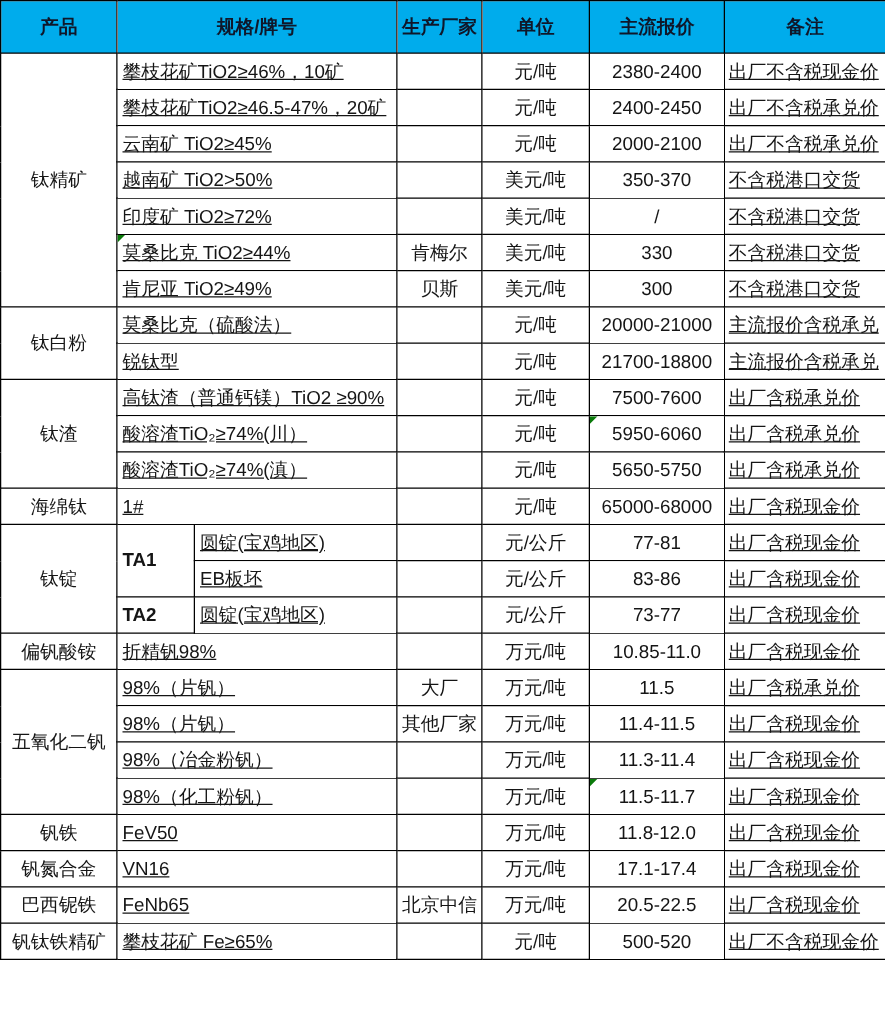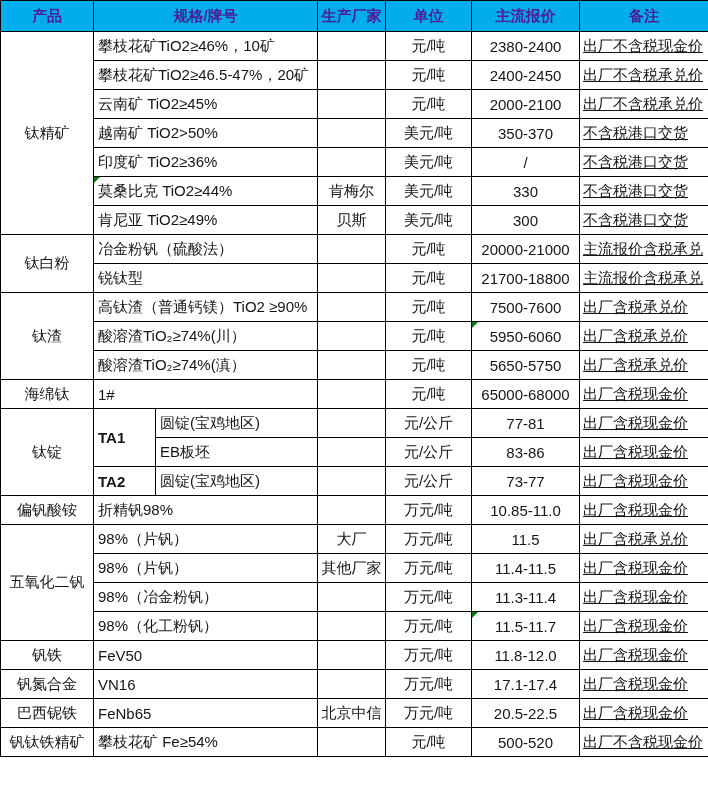--- a/index.html
+++ b/index.html
@@ -1,23 +1,23 @@
 <!DOCTYPE html>
 <html><head>
 <meta charset="utf-8">
 <style>
   html,body{margin:0;padding:0;background:#ffffff;}
   body{width:708px;height:809px;font-family:"Liberation Sans","DejaVu Sans",sans-serif;}
   table{border-collapse:collapse;table-layout:fixed;width:708px;}
   th,td{border:1px solid #000;padding:0;font-size:15px;color:#151515;
         white-space:nowrap;overflow:hidden;box-sizing:border-box;}
-  thead th{background:#00ACEC;color:#4c1d95;font-weight:bold;height:31px;font-size:15px;}
+  thead th{background:#00ACEC;color:#0f172a;font-weight:bold;height:42px;font-size:15px;}
   tbody td{height:29px;background:#ffffff;}
   .product{text-align:center;}
-  .spec,.desc{text-align:left;padding-left:4px;position:relative;}
+  .spec,.desc{text-align:left;padding-left:4px;position:relative;text-decoration:underline;}
   .ta{text-align:left;padding-left:4px;font-weight:bold;}
   .mfr,.unit,.price{text-align:center;}
   .price{position:relative;}
   .note{text-align:left;padding-left:3px;text-decoration:underline;}
   .tri{position:absolute;top:0;left:0;width:0;height:0;
        border-top:6px solid #0a7a0a;border-right:6px solid transparent;}
 </style>
 </head>
 <body>
 
@@ -65,21 +65,21 @@
       <td class="note">出厂不含税承兑价</td>
     </tr>
     <tr>
       <td class="spec" colspan="2">越南矿 TiO2&gt;50%</td>
       <td class="mfr"></td>
       <td class="unit">美元/吨</td>
       <td class="price">350-370</td>
       <td class="note">不含税港口交货</td>
     </tr>
     <tr>
-      <td class="spec" colspan="2">印度矿 TiO2≥36%</td>
+      <td class="spec" colspan="2">印度矿 TiO2≥72%</td>
       <td class="mfr"></td>
       <td class="unit">美元/吨</td>
       <td class="price">/</td>
       <td class="note">不含税港口交货</td>
     </tr>
     <tr>
       <td class="spec" colspan="2"><span class="tri"></span><span>莫桑比克 TiO2≥44%</span></td>
       <td class="mfr">肯梅尔</td>
       <td class="unit">美元/吨</td>
       <td class="price">330</td>
@@ -87,21 +87,21 @@
     </tr>
     <tr>
       <td class="spec" colspan="2">肯尼亚 TiO2≥49%</td>
       <td class="mfr">贝斯</td>
       <td class="unit">美元/吨</td>
       <td class="price">300</td>
       <td class="note">不含税港口交货</td>
     </tr>
     <tr>
       <td class="product" rowspan="2">钛白粉</td>
-      <td class="spec" colspan="2">冶金粉钒（硫酸法）</td>
+      <td class="spec" colspan="2">莫桑比克（硫酸法）</td>
       <td class="mfr"></td>
       <td class="unit">元/吨</td>
       <td class="price">20000-21000</td>
       <td class="note">主流报价含税承兑</td>
     </tr>
     <tr>
       <td class="spec" colspan="2">锐钛型</td>
       <td class="mfr"></td>
       <td class="unit">元/吨</td>
       <td class="price">21700-18800</td>
@@ -217,20 +217,20 @@
     <tr>
       <td class="product">巴西铌铁</td>
       <td class="spec" colspan="2">FeNb65</td>
       <td class="mfr">北京中信</td>
       <td class="unit">万元/吨</td>
       <td class="price">20.5-22.5</td>
       <td class="note">出厂含税现金价</td>
     </tr>
     <tr>
       <td class="product">钒钛铁精矿</td>
-      <td class="spec" colspan="2">攀枝花矿 Fe≥54%</td>
+      <td class="spec" colspan="2">攀枝花矿 Fe≥65%</td>
       <td class="mfr"></td>
       <td class="unit">元/吨</td>
       <td class="price">500-520</td>
       <td class="note">出厂不含税现金价</td>
     </tr>
   </tbody>
 </table>
 
 </body></html>

